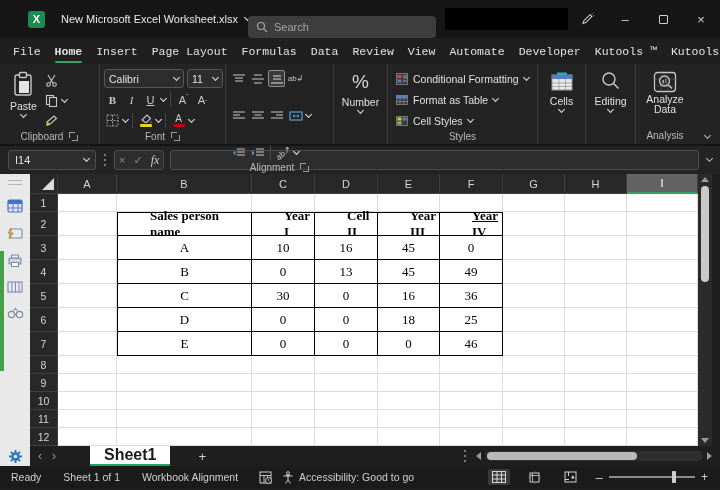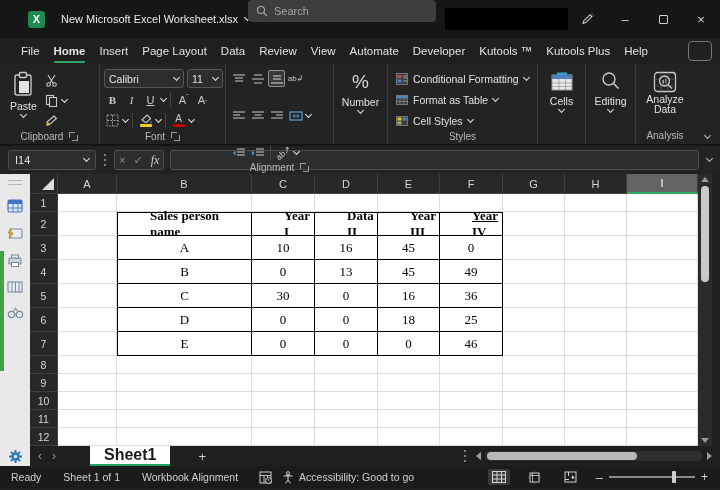--- a/index.html
+++ b/index.html
@@ -6,29 +6,29 @@
   html,body { width:720px; height:490px; overflow:hidden; background:#1f1f1f;
     font-family:"Liberation Sans", sans-serif; -webkit-font-smoothing:antialiased; }
   .window { width:720px; height:490px; display:flex; flex-direction:column; background:#1f1f1f; color:#e6e6e6; position:relative; }
 
   
   .titlebar { height:38px; background:#161616; display:flex; align-items:center; flex:0 0 auto; position:relative; }
   .app-logo { width:17px; height:17px; margin-left:28px; background:#1d8a50; border-radius:3px; display:flex; align-items:center; justify-content:center;
     color:#fff; font-size:11px; font-weight:bold; }
   .doc-title { margin-left:16px; font-size:11px; color:#e8e8e8; white-space:nowrap; display:flex; align-items:center; gap:7px; }
   .chv { display:inline-block; width:5px; height:5px; border-right:1.4px solid currentColor; border-bottom:1.4px solid currentColor; transform:rotate(45deg); margin-top:-3px; }
-  .searchbox { position:absolute; left:248px; top:0; width:188px; height:22px; background:#3d3d3d; border-radius:4px;
+  .searchbox { position:absolute; left:248px; top:16px; width:188px; height:22px; background:#3d3d3d; border-radius:4px;
     display:flex; align-items:center; gap:8px; padding-left:26px; color:#a6a6a6; font-size:11px; }
   .redacted { position:absolute; left:445px; top:8px; width:123px; height:22px; background:#000; }
   .title-btns { position:absolute; right:0; top:0; height:38px; display:flex; align-items:center; }
   .tbtn { width:38px; height:38px; display:flex; align-items:center; justify-content:center; color:#cfcfcf; font-size:13px; }
   .max-glyph { width:9px; height:9px; border:1.3px solid #cfcfcf; border-radius:1px; }
 
   
-  .menubar { height:26px; background:#1f1f1f; display:flex; align-items:center; padding-left:14px; flex:0 0 auto; }
+  .menubar { height:26px; background:#1f1f1f; display:flex; align-items:center; padding-left:6px; flex:0 0 auto;font-family:Liberation Mono, monospace; }
   .menu-tab { font-size:11.5px; color:#e2e2e2; padding:0 7px; height:26px; display:flex; align-items:center; position:relative; white-space:nowrap; }
   .menu-tab.active { font-weight:bold; }
   .menu-tab.active::after { content:""; position:absolute; left:7px; right:7px; bottom:1px; height:2.5px; background:#2fa564; border-radius:2px; }
   .menu-right { margin-left:auto; display:flex; align-items:center; gap:7px; margin-right:8px; }
   .comment-btn { width:24px; height:20px; border:1px solid #777; border-radius:4px; display:flex; align-items:center; justify-content:center; }
 
   
   .ribbon { height:82px; background:#232323; border-bottom:2px solid #141414; display:flex; flex:0 0 auto; position:relative; }
   .rgroup { display:flex; flex-direction:column; padding:5px 4px 2px 4px; border-right:1px solid #3a3a3a; }
   .rgroup-content { flex:1; display:flex; align-items:flex-start; }
@@ -146,20 +146,21 @@
       <div class="tbtn">×</div>
     </div>
   </div>
 
   <div class="menubar">
     <div id="menu-tabs" style="display:flex">
         <span class="menu-tab">File</span>
         <span class="menu-tab active">Home</span>
         <span class="menu-tab">Insert</span>
         <span class="menu-tab">Page Layout</span>
+        <span class="menu-tab">Formulas</span>
         <span class="menu-tab">Data</span>
         <span class="menu-tab">Review</span>
         <span class="menu-tab">View</span>
         <span class="menu-tab">Automate</span>
         <span class="menu-tab">Developer</span>
         <span class="menu-tab">Kutools ™</span>
         <span class="menu-tab">Kutools Plus</span>
         <span class="menu-tab">Help</span>
       </div>
     <div class="menu-right">
@@ -507,21 +508,21 @@
             <div class="cell gc" style="width: 63px;"></div>
             <div class="cell gc" style="width: 62px;"></div>
             <div class="cell gc" style="width: 62px;"></div>
             <div class="cell gc" style="width: 71px;"></div>
           </div>
           <div class="grow" style="height: 24px;">
             <div class="rowh">2</div>
             <div class="cell gc" style="width: 59px;"></div>
             <div class="cell tc th bt bl" style="width: 135px;">Sales person name</div>
             <div class="cell tc th bt" style="width: 63px;">Year I</div>
-            <div class="cell tc th bt" style="width: 63px;">Data II</div>
+            <div class="cell tc th bt" style="width: 63px;">Cell II</div>
             <div class="cell tc th bt" style="width: 62px;">Year III</div>
             <div class="cell tc th bt" style="width: 63px; text-decoration: underline;">Year IV</div>
             <div class="cell gc" style="width: 62px;"></div>
             <div class="cell gc" style="width: 62px;"></div>
             <div class="cell gc" style="width: 71px;"></div>
           </div>
           <div class="grow" style="height: 24px;">
             <div class="rowh">3</div>
             <div class="cell gc" style="width: 59px;"></div>
             <div class="cell tc bl" style="width: 135px;">A</div>

